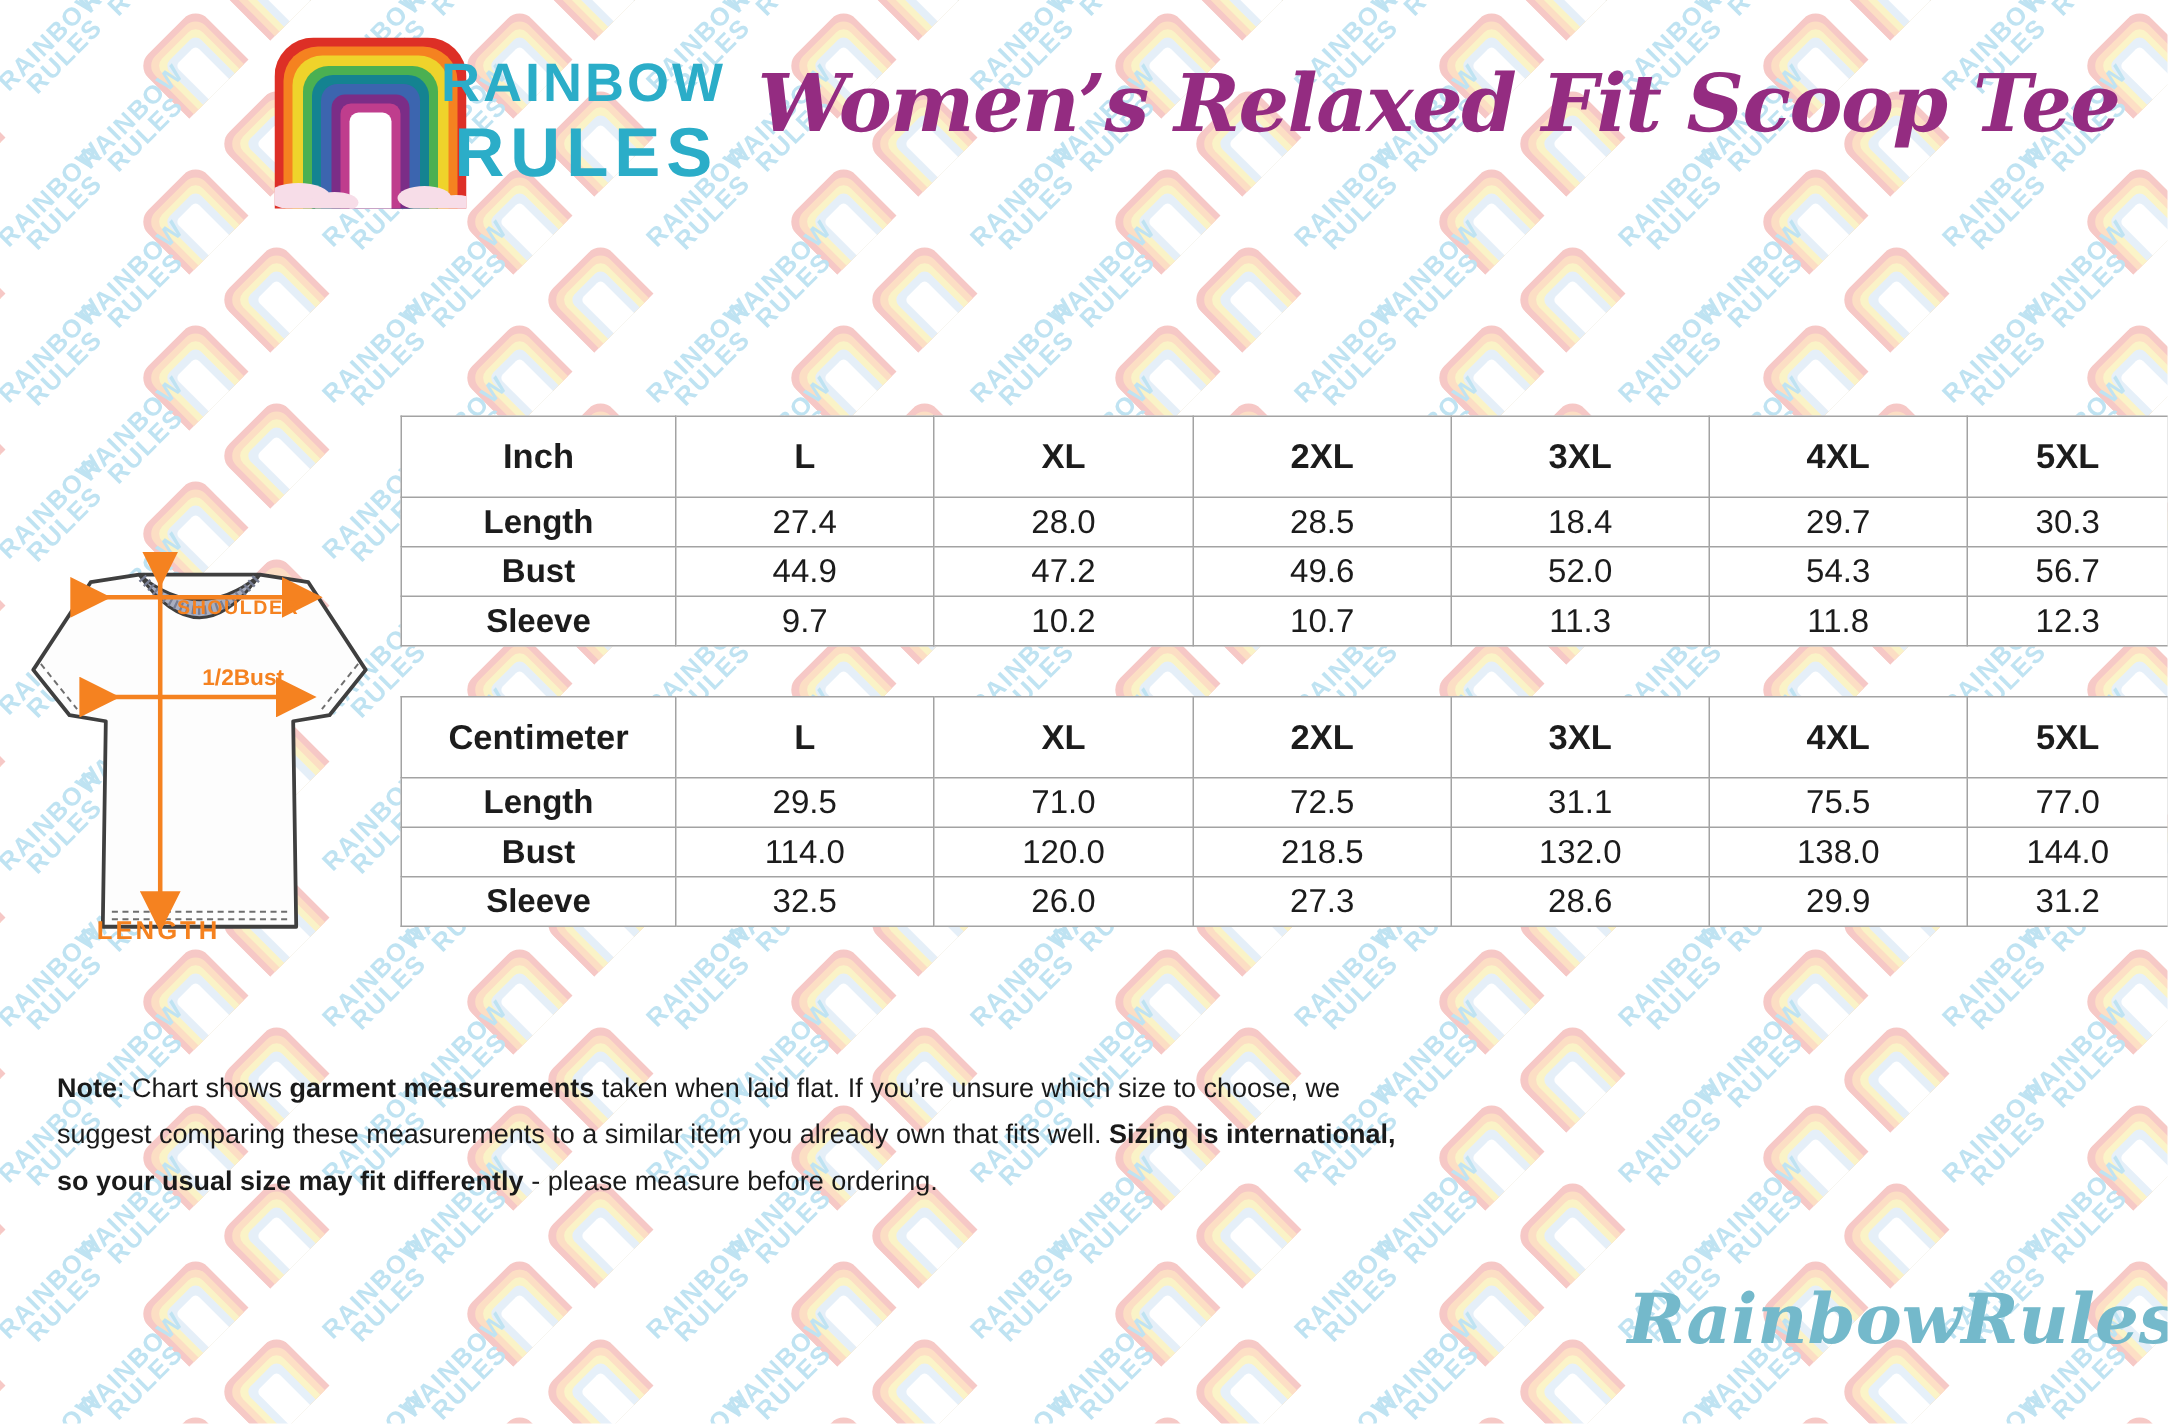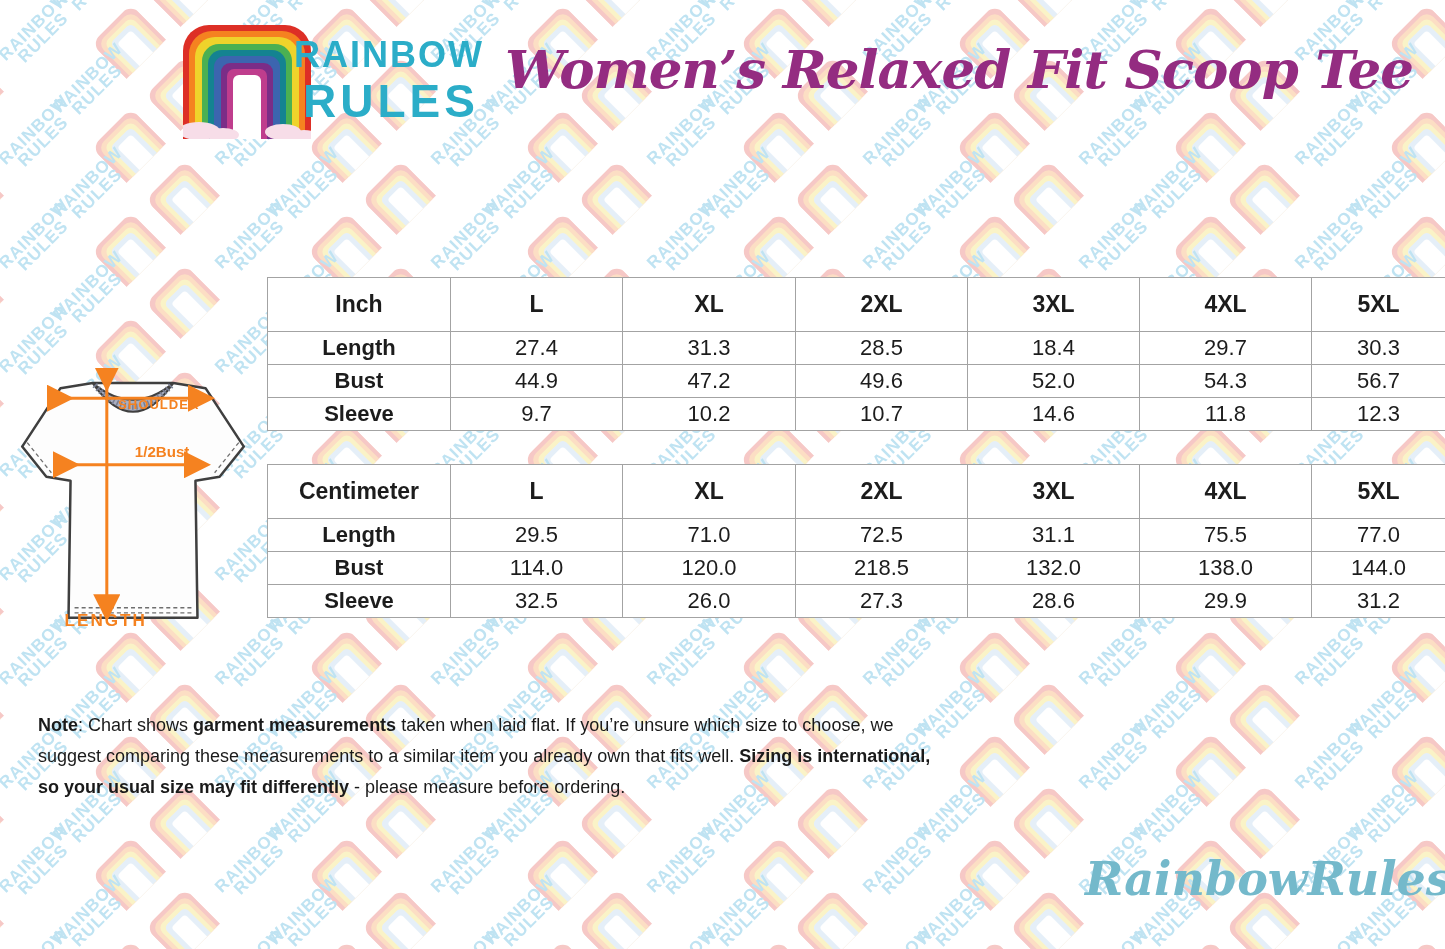--- a/index.html
+++ b/index.html
@@ -2003,41 +2003,41 @@
           <th>2XL</th>
           <th>3XL</th>
           <th>4XL</th>
           <th>5XL</th>
         </tr>
       </thead>
       <tbody>
         <tr>
           <th>Length</th>
           <td>27.4</td>
-          <td>31.3</td>
+          <td>28.0</td>
           <td>28.5</td>
           <td>18.4</td>
           <td>29.7</td>
           <td>30.3</td>
         </tr>
         <tr>
           <th>Bust</th>
           <td>44.9</td>
           <td>47.2</td>
           <td>49.6</td>
           <td>52.0</td>
           <td>54.3</td>
           <td>56.7</td>
         </tr>
         <tr>
           <th>Sleeve</th>
           <td>9.7</td>
           <td>10.2</td>
           <td>10.7</td>
-          <td>14.6</td>
+          <td>11.3</td>
           <td>11.8</td>
           <td>12.3</td>
         </tr>
       </tbody>
   </table>
 
   <table class="size-table cm">
     <colgroup>
       <col style="width:183px">
         <col style="width:172px">

